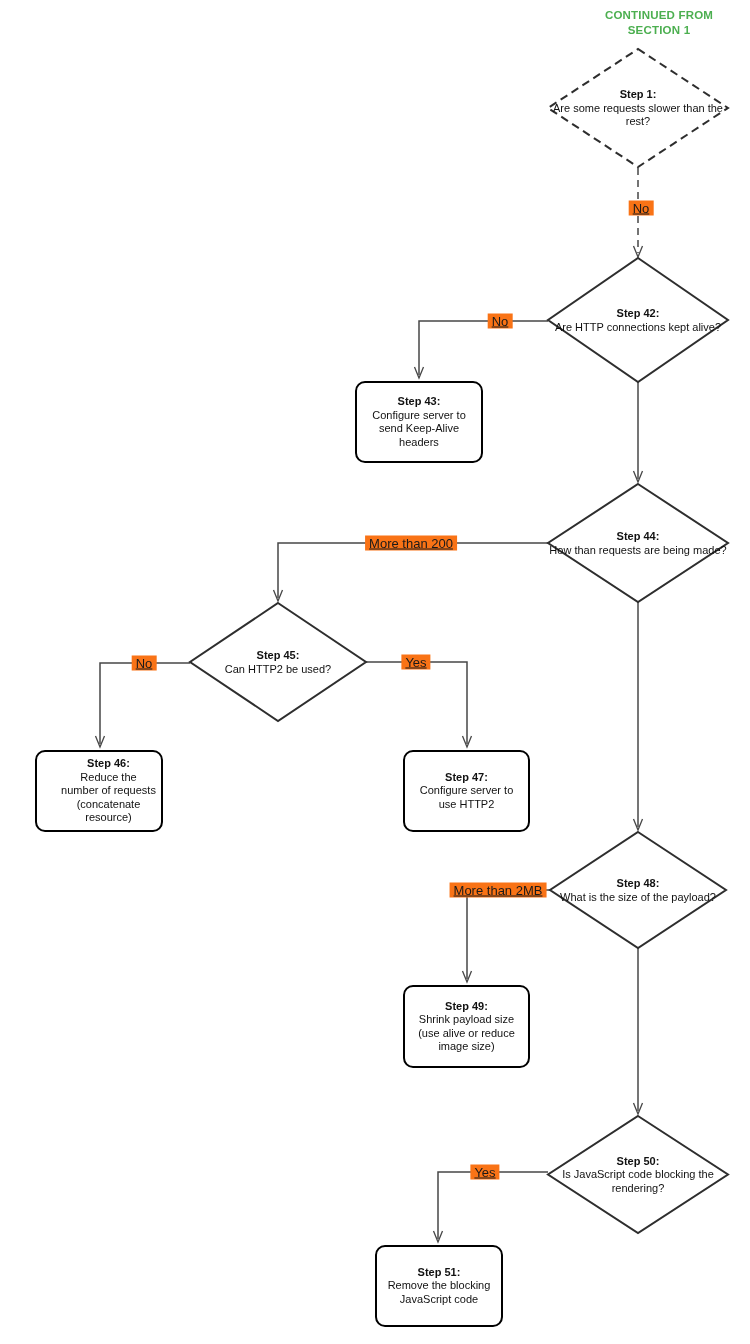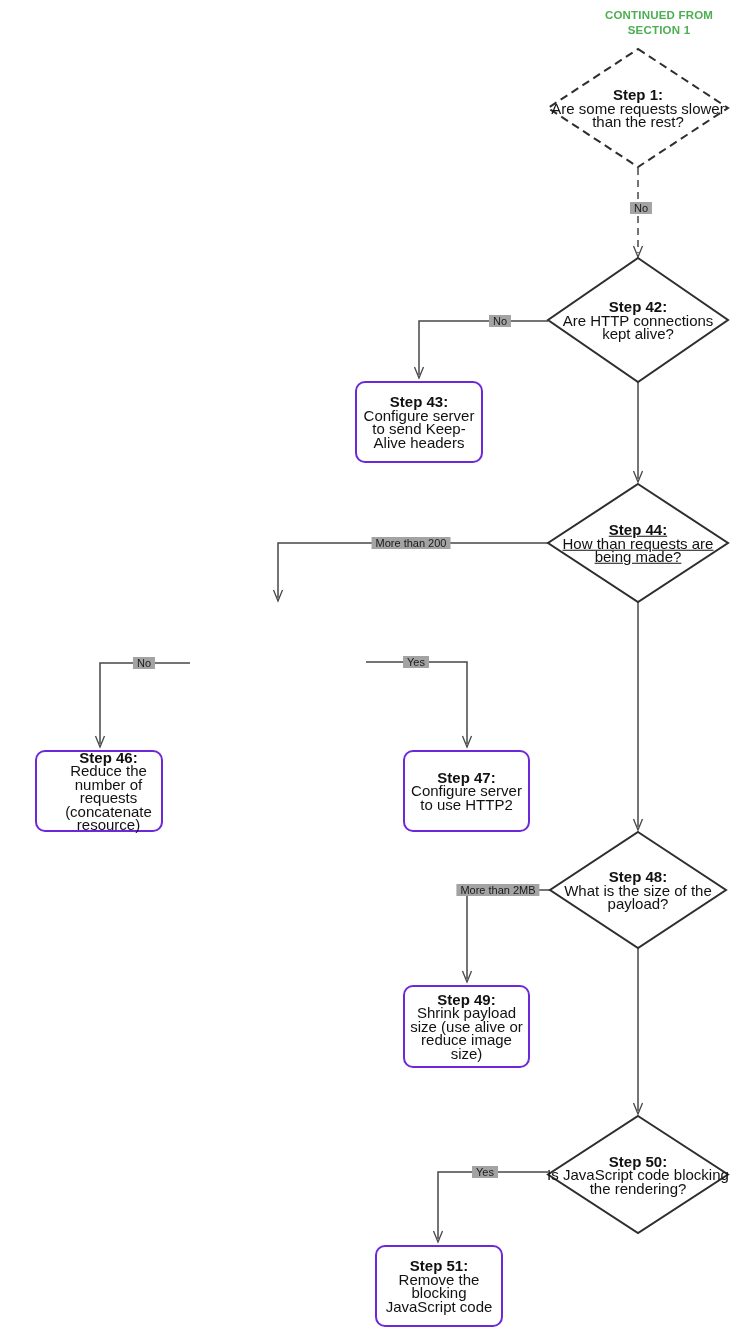--- a/index.html
+++ b/index.html
@@ -7,32 +7,32 @@
   .canvas{position:absolute;inset:0;width:750px;height:1344px;}
   .edges{position:absolute;left:0;top:0;z-index:1;}
   .edges path, .edges polyline{fill:none;stroke:#474747;stroke-width:1.5;}
   .edges .dash{stroke-dasharray:7 5;}
   .edges polyline.ah{stroke-width:1.3;}
 
   .hdr{position:absolute;left:534px;top:8px;width:250px;text-align:center;z-index:4;
        font-weight:bold;font-size:11.5px;line-height:15px;color:#4caf50;letter-spacing:.2px;}
 
   .node{position:absolute;z-index:2;display:flex;align-items:center;justify-content:center;
-        text-align:center;font-size:15px;line-height:13.5px;}
+        text-align:center;font-size:11px;line-height:13.5px;}
   .node .dshape{position:absolute;inset:0;width:100%;height:100%;overflow:visible;}
   .node .dshape polygon{fill:#fff;stroke:#2e2e2e;stroke-width:2;}
   .node.dashed .dshape polygon{stroke-dasharray:8 5;}
   .ntext{position:relative;z-index:2;}
   .diamond .ntext{position:absolute;left:50%;top:50%;transform:translate(-50%,-50%);}
   .ntitle{font-weight:bold;}
-  .box{background:#fff;border:2px solid #6d28d9;border-radius:10px;
+  .box{background:#fff;border:2px solid #000000;border-radius:10px;
        flex-direction:column;padding:4px 5px;box-sizing:border-box;z-index:2;}
 
-  .elabel{position:absolute;z-index:3;transform:translate(-50%,-50%);background:#a3a3a3;
-          padding:0 4px;font-size:11px;white-space:nowrap;color:#1a1a1a;}
+  .elabel{position:absolute;z-index:3;transform:translate(-50%,-50%);background:#f97316;
+          padding:0 4px;font-size:13px;white-space:nowrap;color:#1a1a1a;text-decoration:underline;}
 </style>
 </head>
 <body>
 
 <div class="canvas">
 
   <div class="hdr">
     <div>CONTINUED FROM</div>
     <div>SECTION 1</div>
   </div>
@@ -92,26 +92,35 @@
 
   <div class="node box" style="left:355px;top:381px;width:128px;height:82px;">
     <div class="ntitle">Step 43:</div>
     <div class="nbody">Configure server to send Keep-Alive headers</div>
   </div>
 
   <div class="node diamond" style="left:548px;top:484px;width:180px;height:118px;">
     <svg class="dshape" viewBox="0 0 100 100" preserveAspectRatio="none">
       <polygon points="50,0 100,50 50,100 0,50" vector-effect="non-scaling-stroke"></polygon>
     </svg>
-    <div class="ntext" style="width:185px;text-decoration:underline;">
+    <div class="ntext" style="width:185px;">
       <div class="ntitle">Step 44:</div>
       <div class="nbody">How than requests are being made?</div>
     </div>
   </div>
 
+  <div class="node diamond" style="left:190px;top:603px;width:176px;height:118px;">
+    <svg class="dshape" viewBox="0 0 100 100" preserveAspectRatio="none">
+      <polygon points="50,0 100,50 50,100 0,50" vector-effect="non-scaling-stroke"></polygon>
+    </svg>
+    <div class="ntext" style="width:150px;">
+      <div class="ntitle">Step 45:</div>
+      <div class="nbody">Can HTTP2 be used?</div>
+    </div>
+  </div>
 
   <div class="node box" style="left:35px;top:750px;width:128px;height:82px;padding-left:24px;">
     <div class="ntitle">Step 46:</div>
     <div class="nbody">Reduce the number of requests (concatenate resource)</div>
   </div>
 
   <div class="node box" style="left:403px;top:750px;width:127px;height:82px;">
     <div class="ntitle">Step 47:</div>
     <div class="nbody">Configure server to use HTTP2</div>
   </div>

